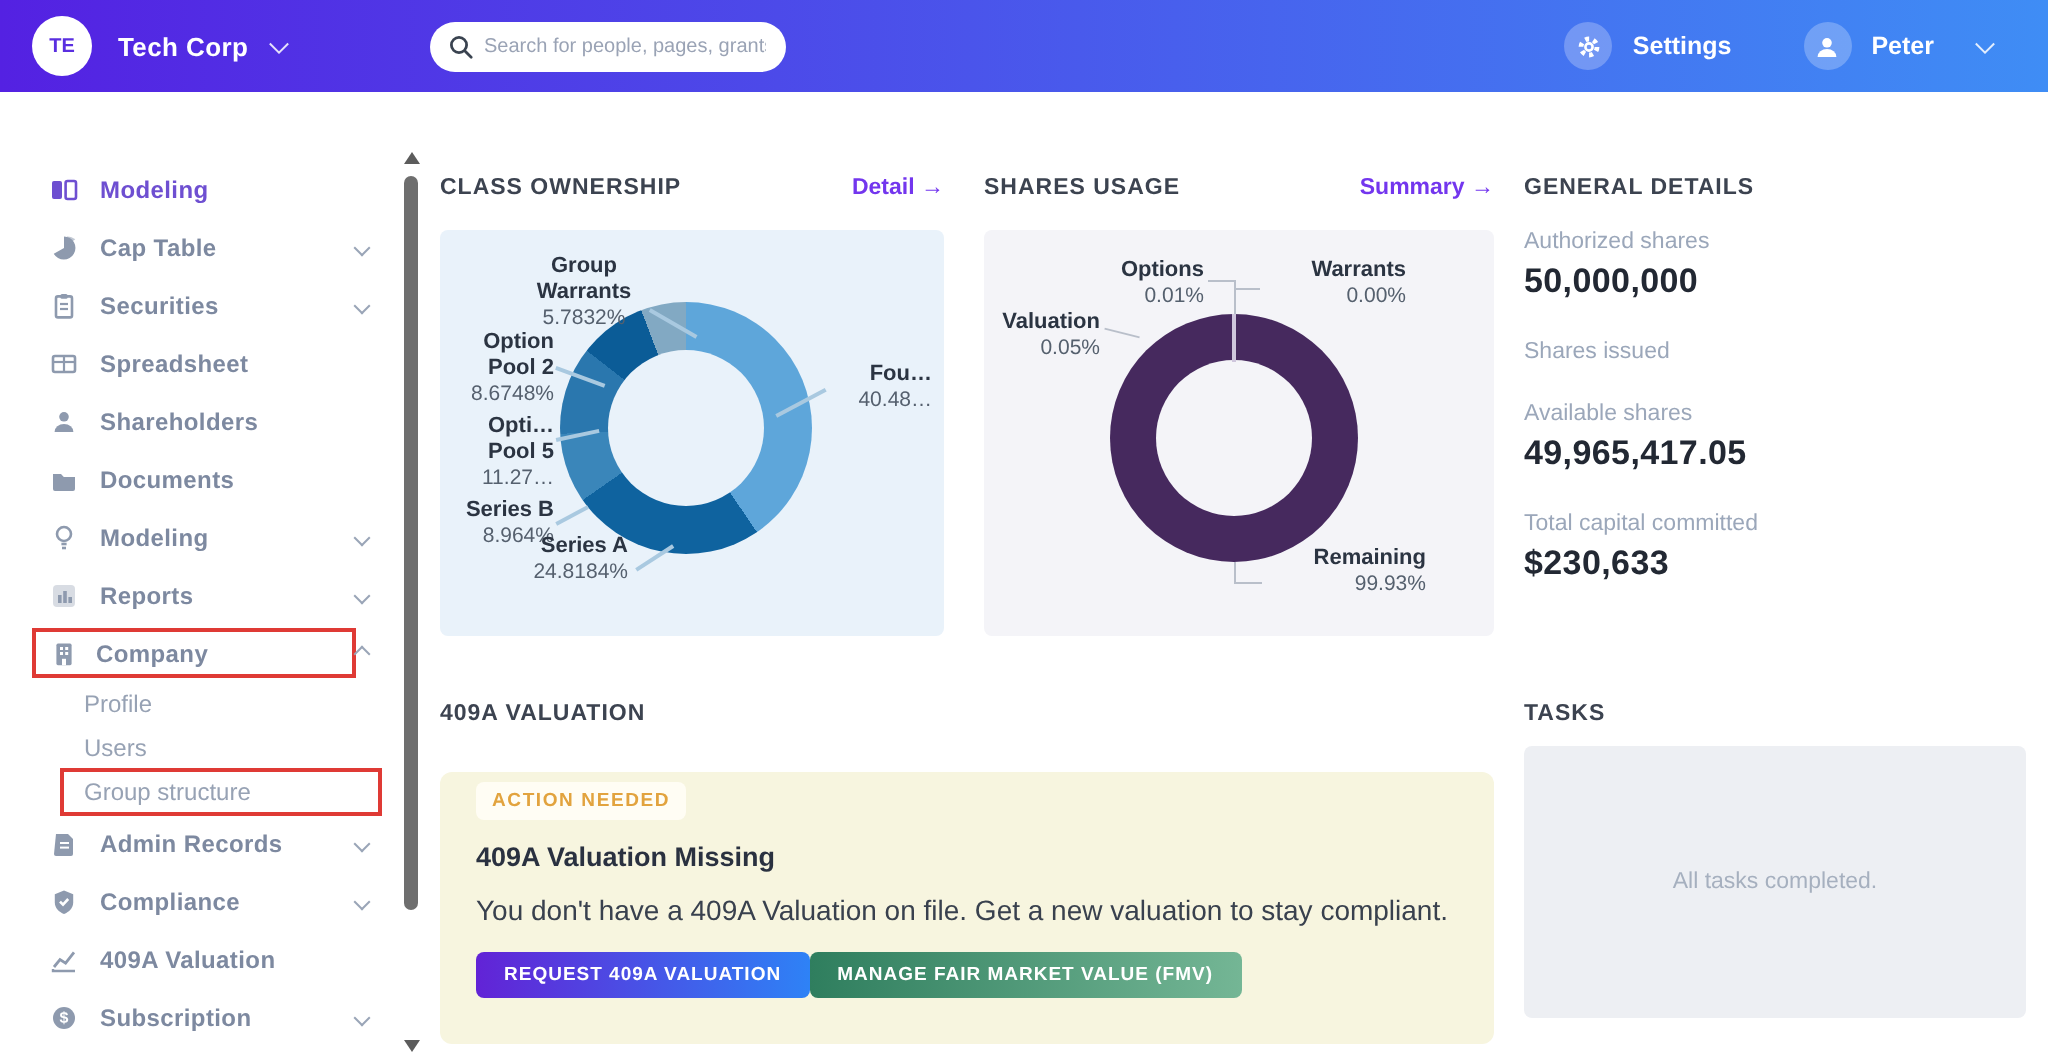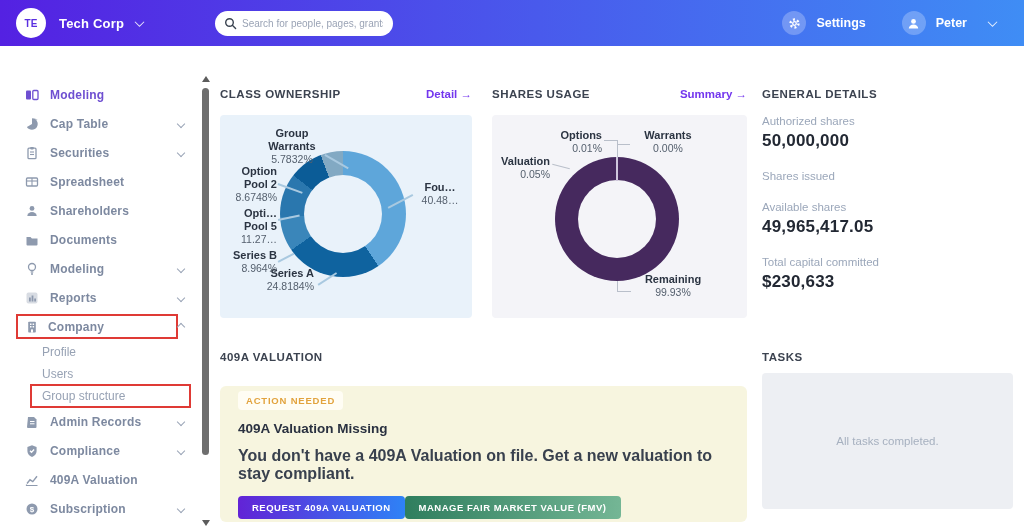--- a/index.html
+++ b/index.html
@@ -77,38 +77,38 @@
   .donut { position:absolute; border-radius:50%; }
   .donut1 { left:60px; top:36px; width:126px; height:126px; }
   .donut2 { left:63px; top:42px; width:124px; height:124px; }
   .hole { position:absolute; border-radius:50%; }
   .donut1 .hole { inset:24px; background:#e9f2fa; }
   .donut2 .hole { inset:23px; background:#f4f4f8; }
 
   .clabel { position:absolute; line-height:1.18; }
   .cname { display:block; font-size:11px; font-weight:700; color:#2b3442; }
   .cval  { display:block; font-size:10.5px; color:#55606e; }
-  .t-r { text-align:right; } .t-c { text-align:center; } .t-l { text-align:center; }
+  .t-r { text-align:right; } .t-c { text-align:center; } .t-l { text-align:right; }
 
   .cline { position:absolute; height:1.5px; background:#a9c9e0; transform-origin:left center; }
   .gline { position:absolute; background:#b9bfca; }
   .divline { position:absolute; background:#cfc6dd; }
 
   
   .stat { margin-bottom:19px; }
   .stat-label { font-size:11.5px; color:#9ba7ba; margin-bottom:4px; }
   .stat-value { font-size:17px; font-weight:700; color:#222833; letter-spacing:.2px; }
 
   
   .row2 { display:flex; gap:15px; margin-top:33px; }
   .valuation-panel { width:527px; height:136px; background:#f7f5df; border-radius:6px; padding:4px 18px;margin-top:21px; }
   .badge { display:inline-block; background:#fffdf4; border-radius:4px; padding:4px 8px;
            font-size:9.5px; font-weight:700; letter-spacing:.8px; color:#e2a33e; }
   .v-heading { font-size:13.5px; font-weight:700; color:#2a3140; margin-top:11px; }
-  .v-body { font-size:16px; color:#39414e; margin-top:11px;font-weight:bold; }
+  .v-body { font-size:14px; color:#39414e; margin-top:11px; }
   .btn-row { display:flex; margin-top:13px; }
   .btn { border:none; border-radius:4px; height:23px; padding:0 14px; color:#fff; font-size:9.5px;
          font-weight:700; letter-spacing:.5px; cursor:pointer; font-family:"Liberation Sans", sans-serif; }
   .btn-primary { background:linear-gradient(90deg,#6223d6,#2e82f6); }
   .btn-secondary { background:linear-gradient(90deg,#2f7e5e,#74b695); }
   .tasks-panel { width:251px; height:136px; background:#edeff3; border-radius:4px;
                  display:flex; align-items:center; justify-content:center; }
   .tasks-empty { font-size:11.5px; color:#a6b0bf; }
 </style>
 </head>

